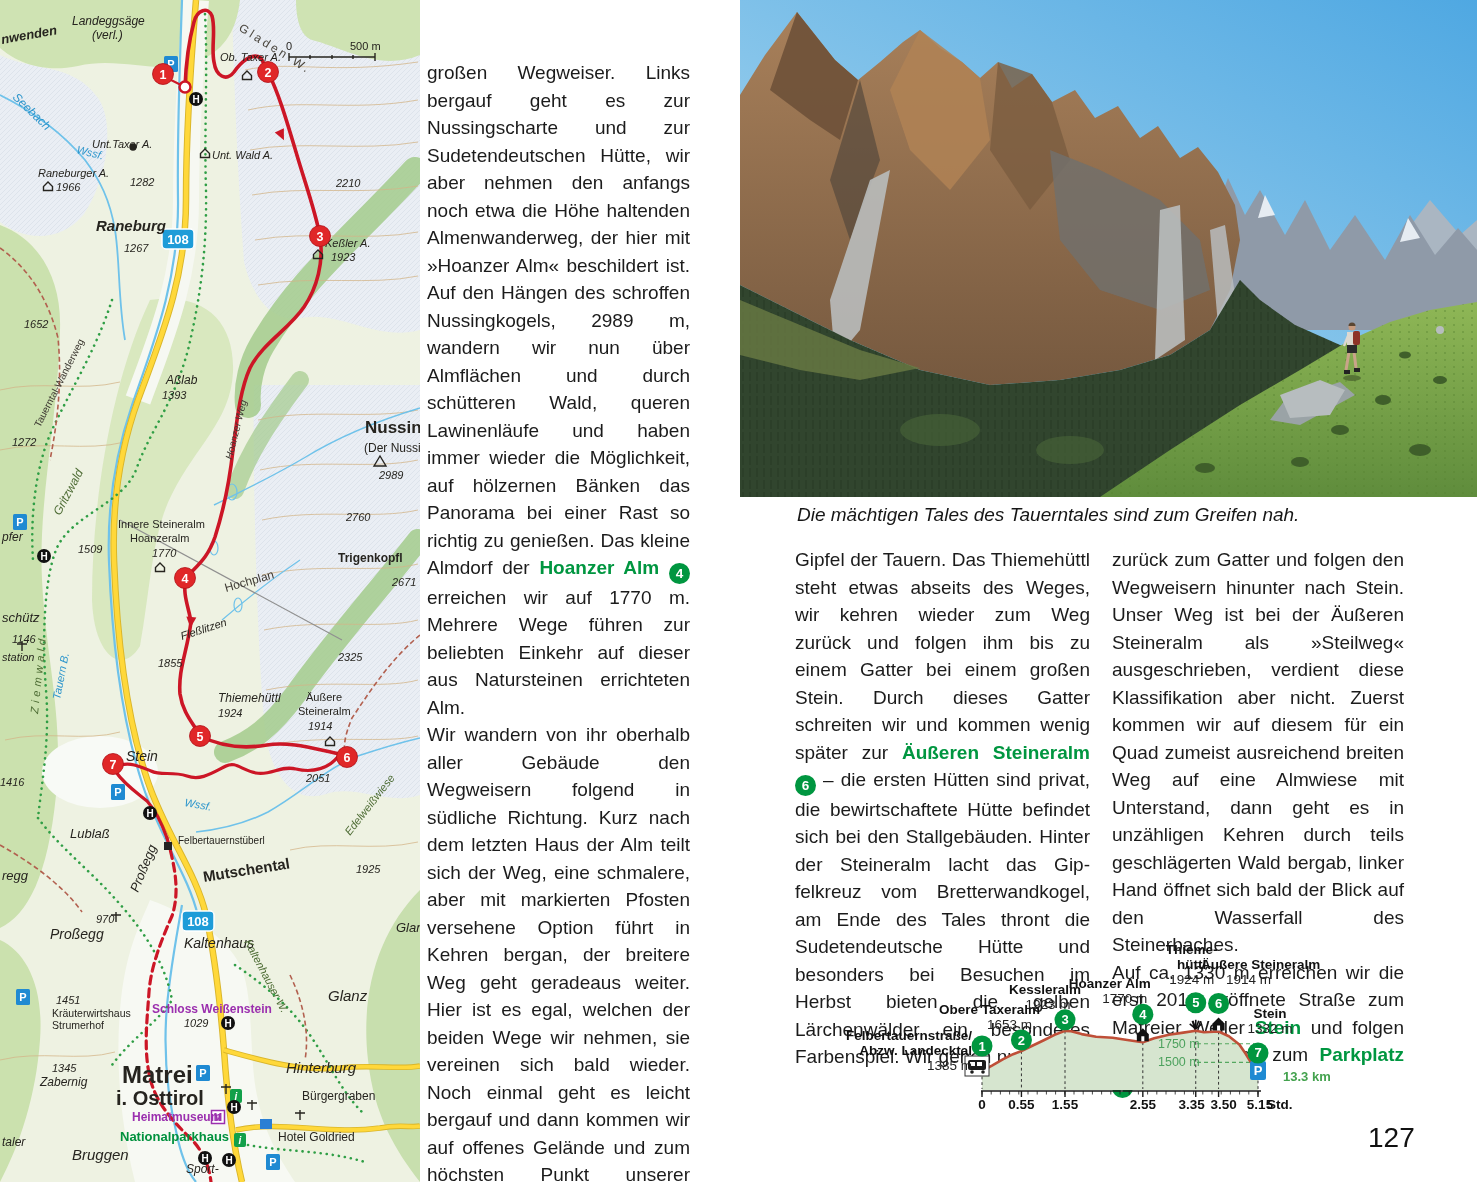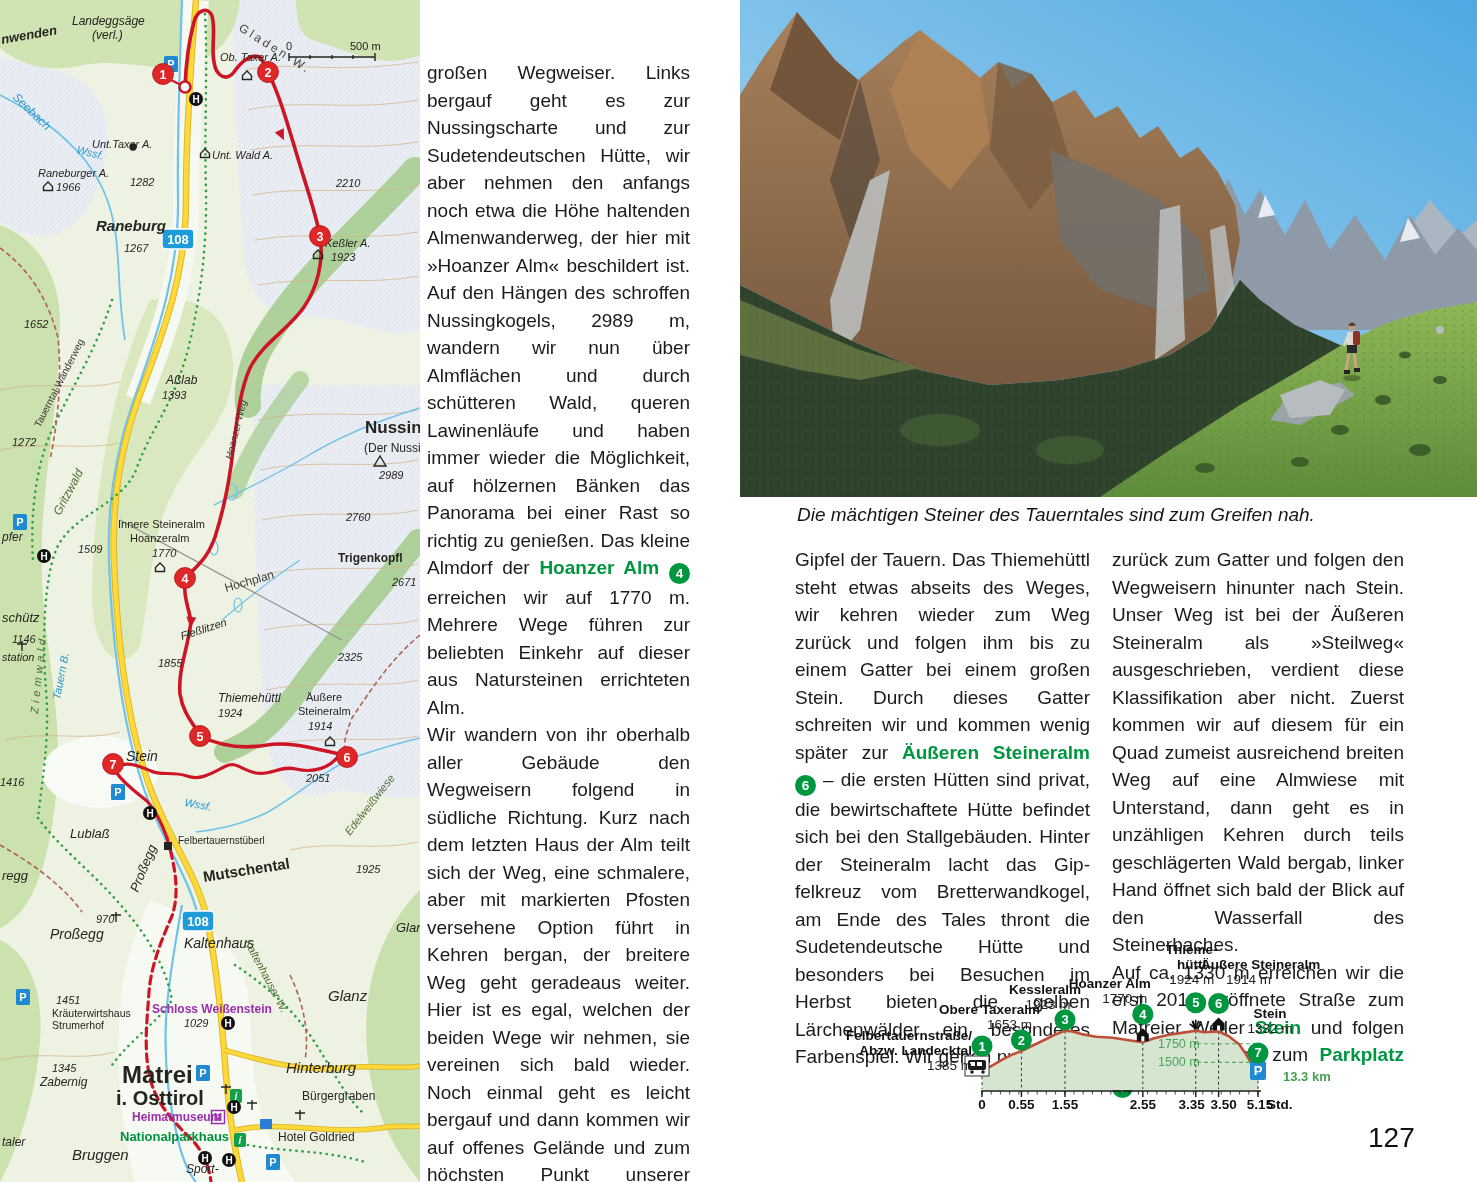--- a/index.html
+++ b/index.html
@@ -421,21 +421,21 @@
     <rect x="-5" y="14" width="10" height="9" fill="#2b2b2b"></rect>
     <rect x="-5" y="2" width="9" height="13" fill="#ddd8d0"></rect>
     <rect x="1" y="1" width="7" height="14" rx="2" fill="#8e3328"></rect>
     <path d="M-4,6 L-8,16" stroke="#ddd8d0" stroke-width="2.5"></path>
     <circle cx="0" cy="-3" r="3.5" fill="#c79b7e"></circle>
     <path d="M-3.5,-4 A3.5,3.5 0 0 1 3.5,-4" fill="#5a4632"></path>
   </g>
 </svg>
 
 <div id="col1" class="col"><span>großen Wegweiser. Links bergauf geht es zur Nussingscharte und zur Sudetendeutschen Hütte, wir aber nehmen den anfangs noch etwa die Höhe haltenden Almenwanderweg, der hier mit »Hoanzer Alm« beschildert ist. Auf den Hängen des schroffen Nussingkogels, 2989 m, wandern wir nun über Almflächen und durch schütteren Wald, queren Lawinenläufe und haben immer wieder die Möglichkeit, auf höl­zernen Bänken das Panorama bei einer Rast so richtig zu genießen. Das kleine Almdorf der </span><span class="green-bold">Hoanzer Alm</span><span> </span><span class="wbadge">4</span><span> erreichen wir auf 1770 m. Mehrere Wege führen zur belieb­ten Einkehr auf dieser aus Natur­steinen errichteten Alm.</span><br><span>Wir wandern von ihr oberhalb aller Gebäude den Wegweisern folgend in südliche Richtung. Kurz nach dem letzten Haus der Alm teilt sich der Weg, eine schmalere, aber mit markierten Pfosten versehene Option führt in Kehren bergan, der breite­re Weg geht geradeaus weiter. Hier ist es egal, welchen der beiden Wege wir nehmen, sie vereinen sich bald wieder. Noch einmal geht es leicht bergauf und dann kommen wir auf offe­nes Gelände und zum höchsten Punkt unserer Wanderung beim </span><span> </span></div>
-<div id="caption">Die mächtigen Steiner des Tauerntales sind zum Greifen nah.</div>
+<div id="caption">Die mächtigen Tales des Tauerntales sind zum Greifen nah.</div>
 <div id="col2" class="col"><span>Gipfel der Tauern. Das Thiemehüttl steht etwas abseits des Weges, wir kehren wieder zum Weg zurück und folgen ihm bis zu einem Gatter bei einem großen Stein. Durch dieses Gatter schreiten wir und kommen wenig später zur </span><span class="green-bold">Äußeren Steiner­alm</span><span> </span><span class="wbadge">6</span><span> – die ersten Hütten sind privat, die bewirtschaftete Hütte befindet sich bei den Stallgebäuden. Hinter der Steineralm lacht das Gip­felkreuz vom Bretterwandkogel, am Ende des Tales thront die Sudeten­deutsche Hütte und besonders bei Besuchen im Herbst bieten die gel­ben Lärchenwälder ein besonderes Farbenspiel. Wir gehen nun wieder</span></div>
 <div id="col3" class="col"><span>zurück zum Gatter und folgen den Wegweisern hinunter nach Stein. Unser Weg ist bei der Äußeren Stei­neralm als »Steilweg« ausgeschrie­ben, verdient diese Klassifikation aber nicht. Zuerst kommen wir auf diesem für ein Quad zumeist aus­reichend breiten Weg auf eine Alm­wiese mit Unterstand, dann geht es in unzähligen Kehren durch teils geschlägerten Wald bergab, linker Hand öffnet sich bald der Blick auf den Wasserfall des Steinerbaches.</span><br><span>Auf ca. 1330 m erreichen wir die erst 2012 eröffnete Straße zum Matrei­er Weiler </span><span class="green-bold">Stein</span><span> und folgen ihr nach Westen zum </span><span class="green-bold">Parkplatz</span><span> </span><span class="wbadge">7</span><span>.</span></div>
 
 <svg id="profile-svg" class="abs" width="580" height="190" viewBox="0 0 580 190" style="left:840px;top:928px">
     <path d="M142.0,143.0 L152.4,137.4 L162.8,131.4 L173.1,126.2 L181.4,123.0 L191.8,118.0 L204.3,112.0 L214.6,106.8 L225.0,102.9 L231.2,103.2 L241.6,106.1 L256.1,108.7 L272.7,109.8 L287.3,112.0 L302.8,114.3 L314.2,110.2 L328.8,106.8 L343.3,104.6 L355.7,102.8 L364.0,104.2 L378.6,103.5 L388.9,108.3 L399.3,116.5 L405.5,125.5 L411.8,135.9 L414.9,141.9 L418.0,147.0 L418,162 L142,162 Z" fill="#d6e5cf"></path>
     <line x1="357" x2="414" y1="115.76119402985074" y2="115.76119402985074" stroke="#55a860" stroke-width="1.2" stroke-dasharray="4 3"></line>
     <text x="318" y="119.76119402985074" fill="#4da25e" font-size="12.5">1750 m</text>
     <line x1="357" x2="414" y1="134.4179104477612" y2="134.4179104477612" stroke="#55a860" stroke-width="1.2" stroke-dasharray="4 3"></line>
     <text x="318" y="138.4179104477612" fill="#4da25e" font-size="12.5">1500 m</text>
     <line x1="142" x2="142" y1="143" y2="161" stroke="#333" stroke-width="1" stroke-dasharray="2.8 2.8"></line>

